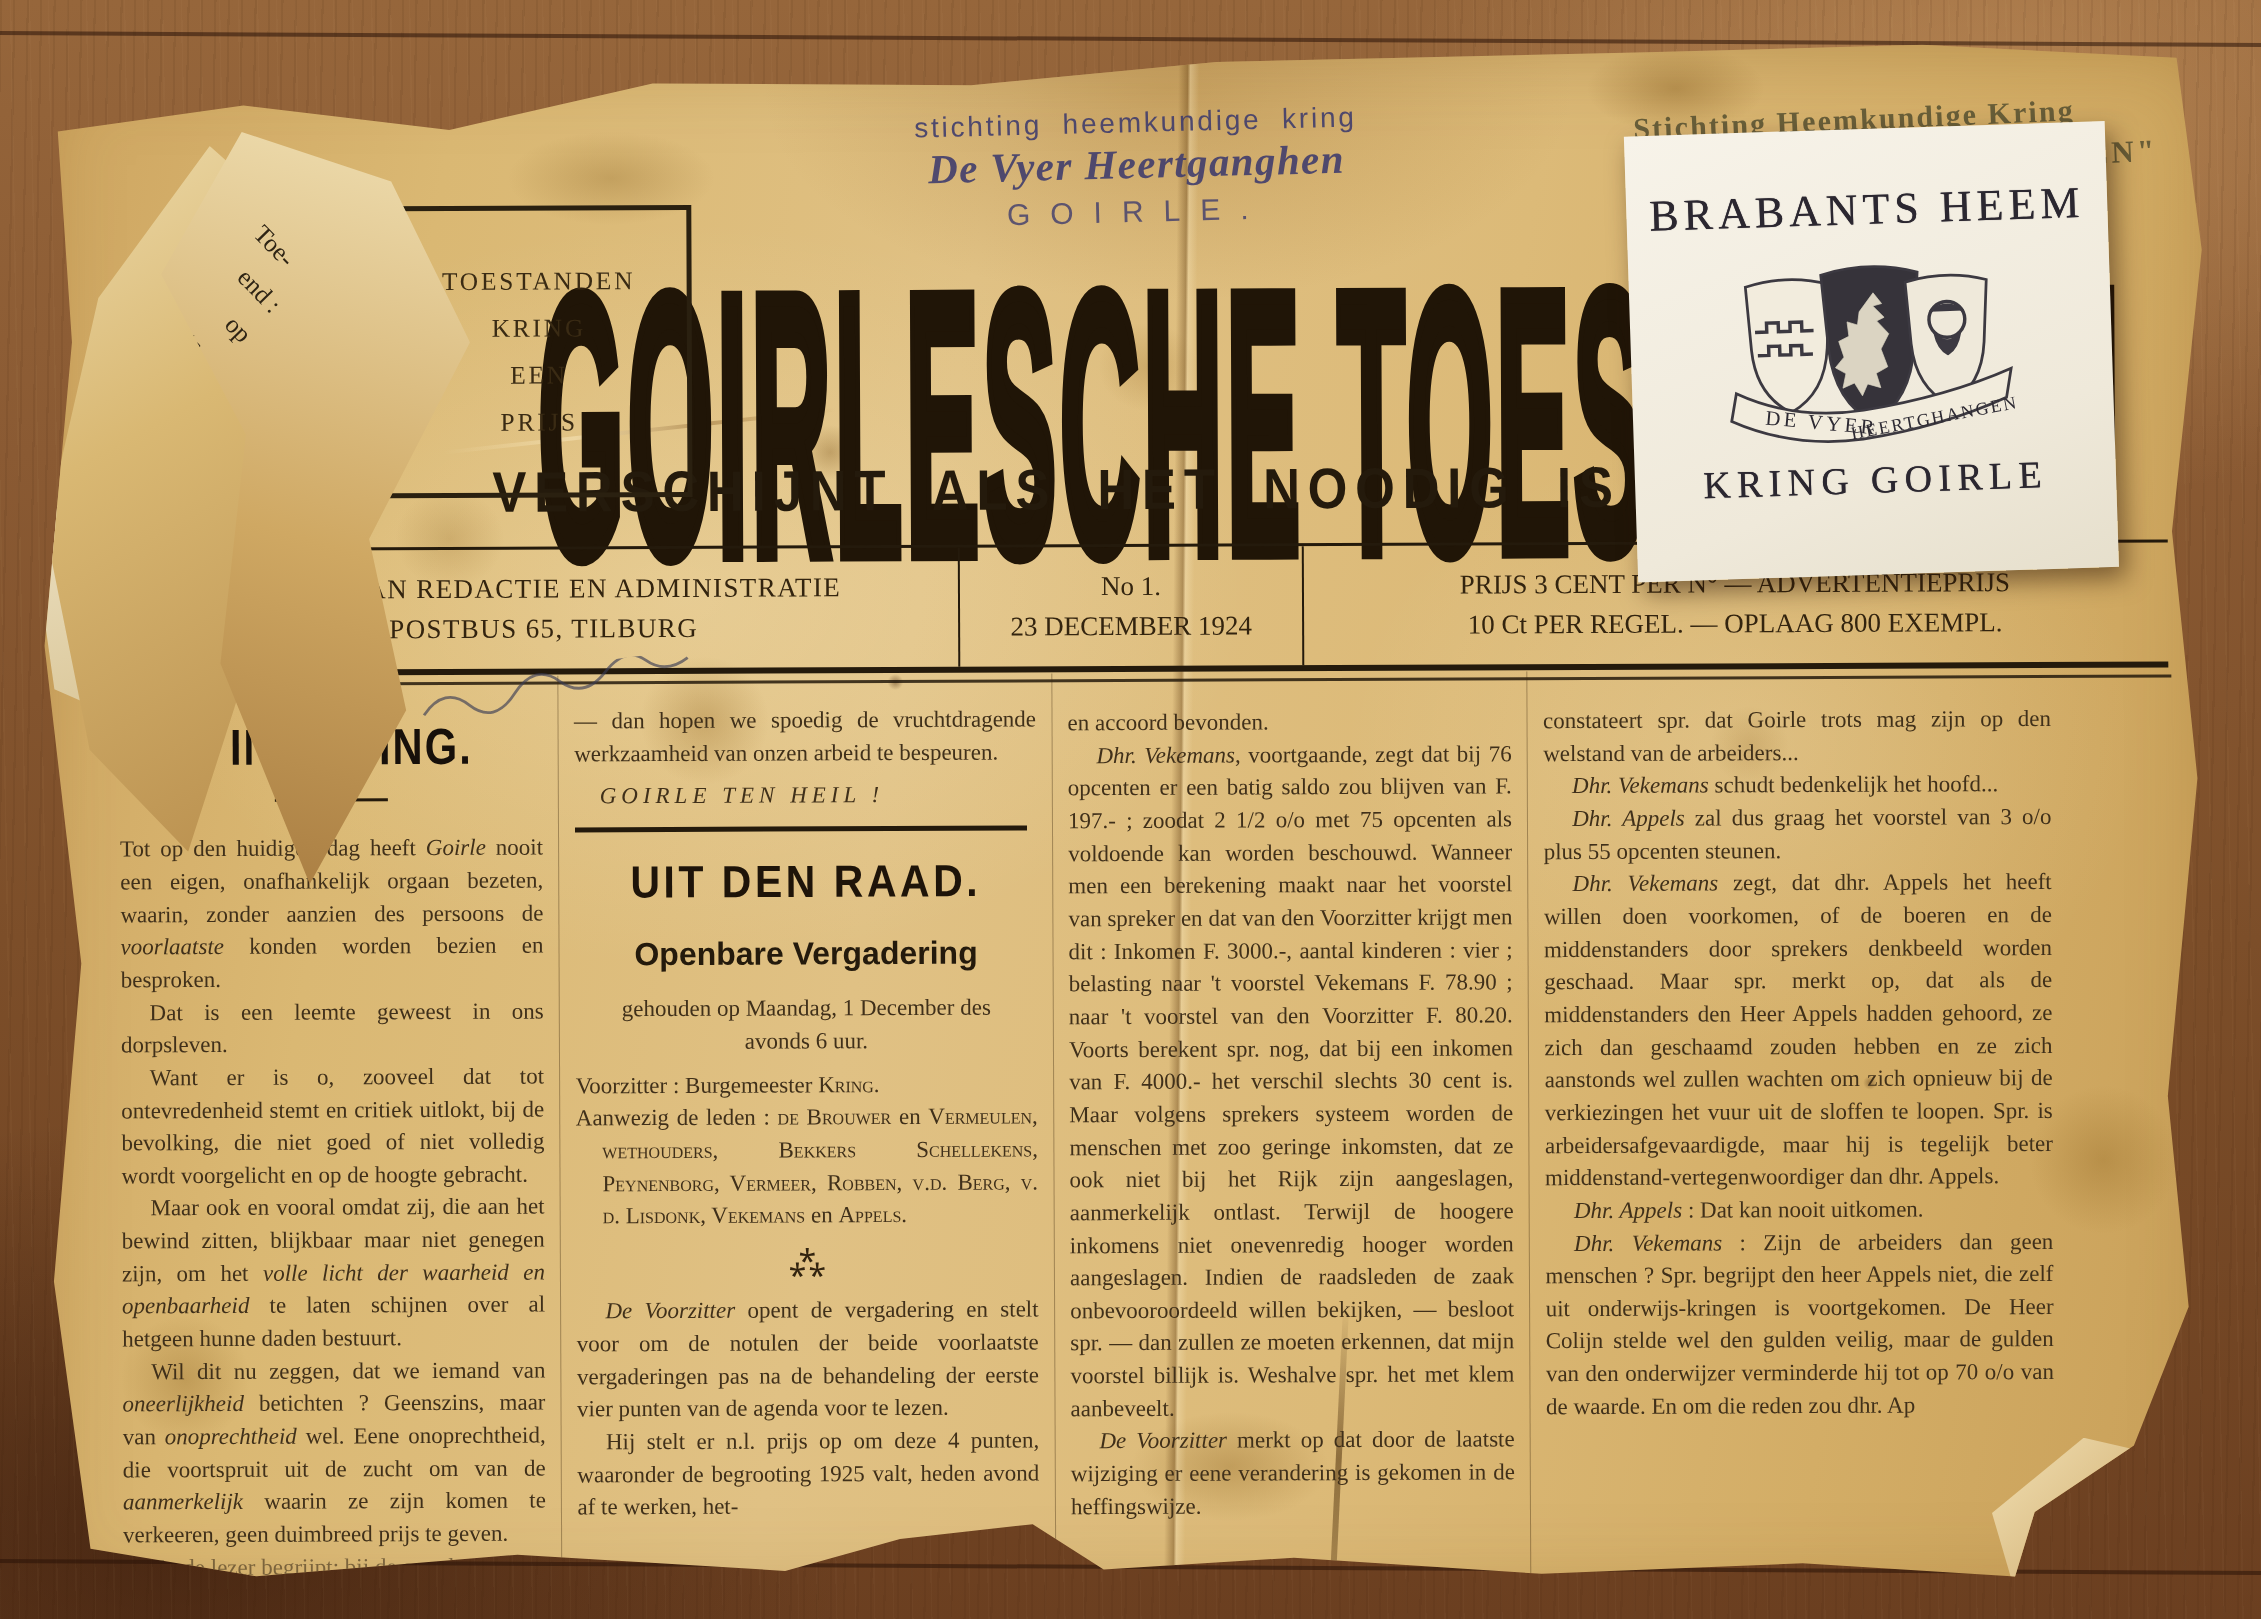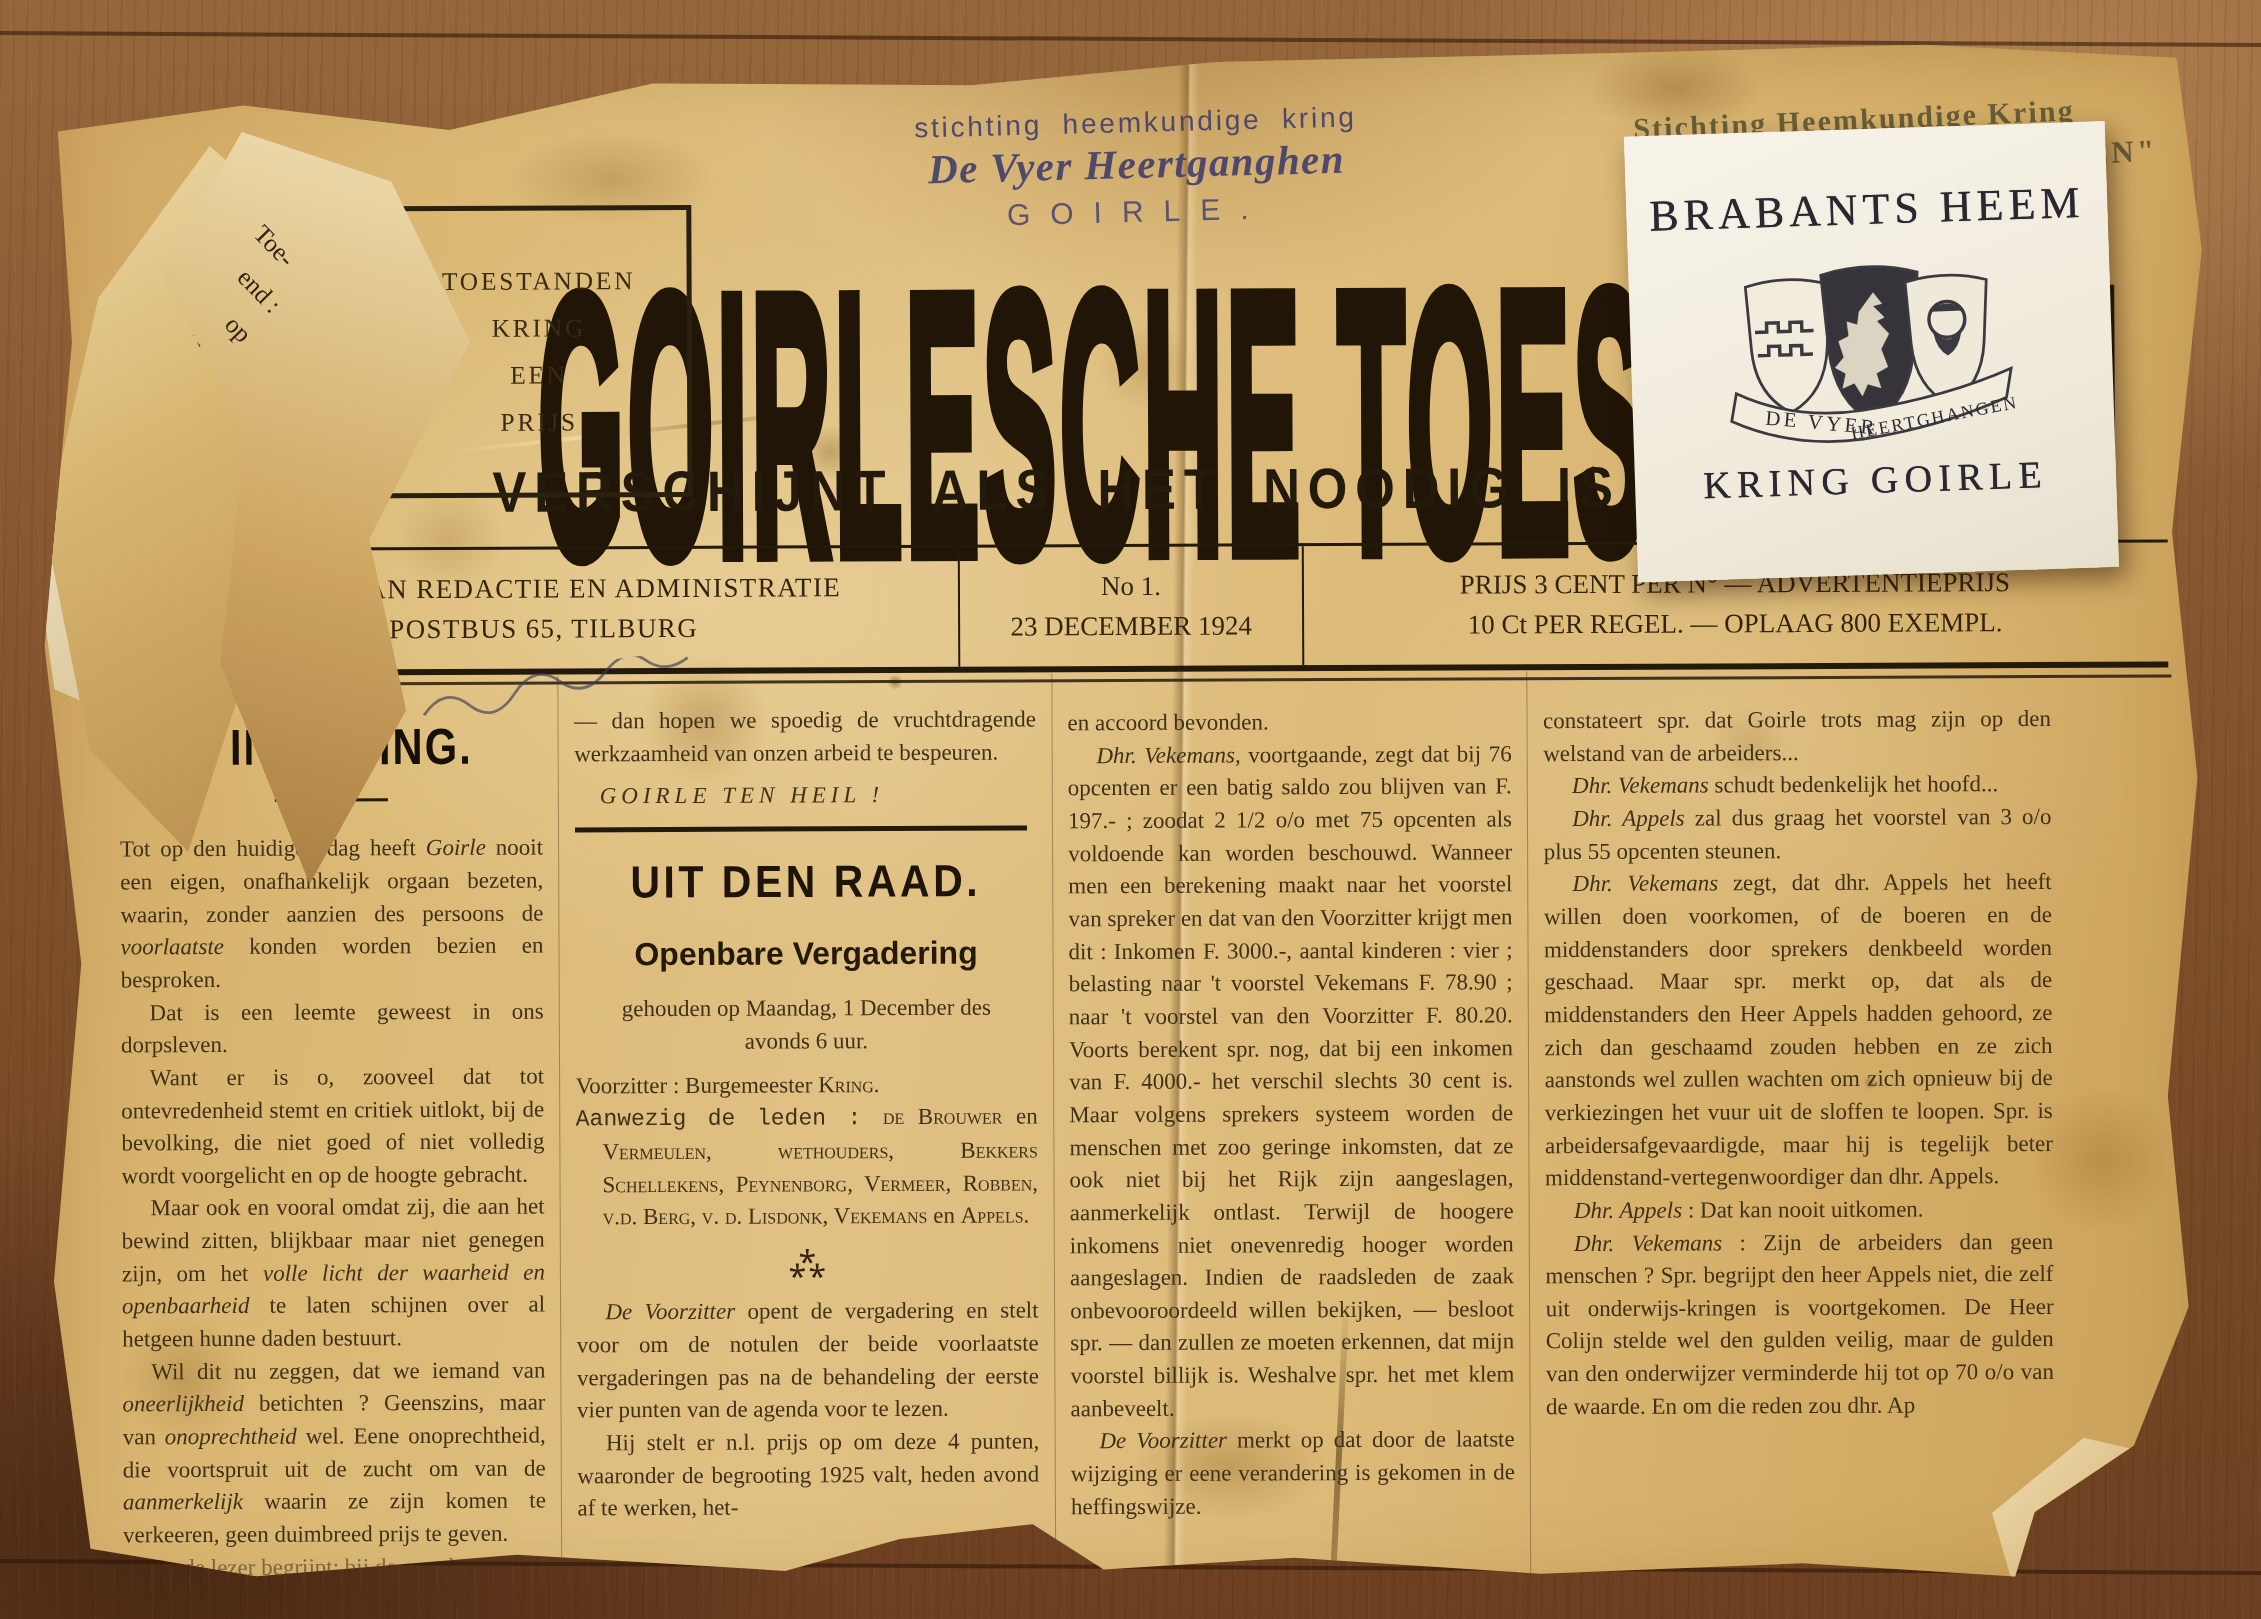--- a/index.html
+++ b/index.html
@@ -106,21 +106,21 @@
   .col{flex:0 0 auto;overflow:hidden;height:100%;}
   .colA{width:423px;padding-top:11.3px;}
   .colB{width:462px;padding-top:30px;}
   .colC{width:444px;padding-top:34px;}
   .colD{width:508px;padding-top:34px;}
   .colB,.colC,.colD{border-left:1.4px solid rgba(60,40,12,.38);padding-left:15.5px;margin-left:-17px;}
   .para{margin:0;text-indent:1.25em;}
   .noind{text-indent:0;}
   .cut{opacity:.6;}
   .hang{text-indent:0;padding-left:1.15em;}
-  .hang span:first-child{margin-left:-1.15em;font-family:Liberation Mono, monospace;}
+  .hang span:first-child{margin-left:-1.15em;}
   .sc{font-variant:small-caps;}
   .center{text-align:center;text-indent:0;}
   .dateline{margin:1.4px 0 11.3px;padding:0 17px;}
   .motto{font-style:italic;letter-spacing:5px;text-indent:1.1em;margin:10px 0 14px;}
   .rule{border:0;}
   .thickrule{height:5px;background:#241a0c;margin:10px 10px 21px 0;}
   .headline2{font-family:"Liberation Sans",sans-serif;font-weight:700;font-size:41px;letter-spacing:3.5px;
     text-align:center;text-indent:0;margin:4.2px 0 21px;color:#1e1409;transform:scaleY(1.1);}
   .subhead{font-family:"Liberation Sans",sans-serif;font-weight:700;font-size:32px;text-align:center;text-indent:0;
     margin:0 0 15.5px;color:#241a0c;}

